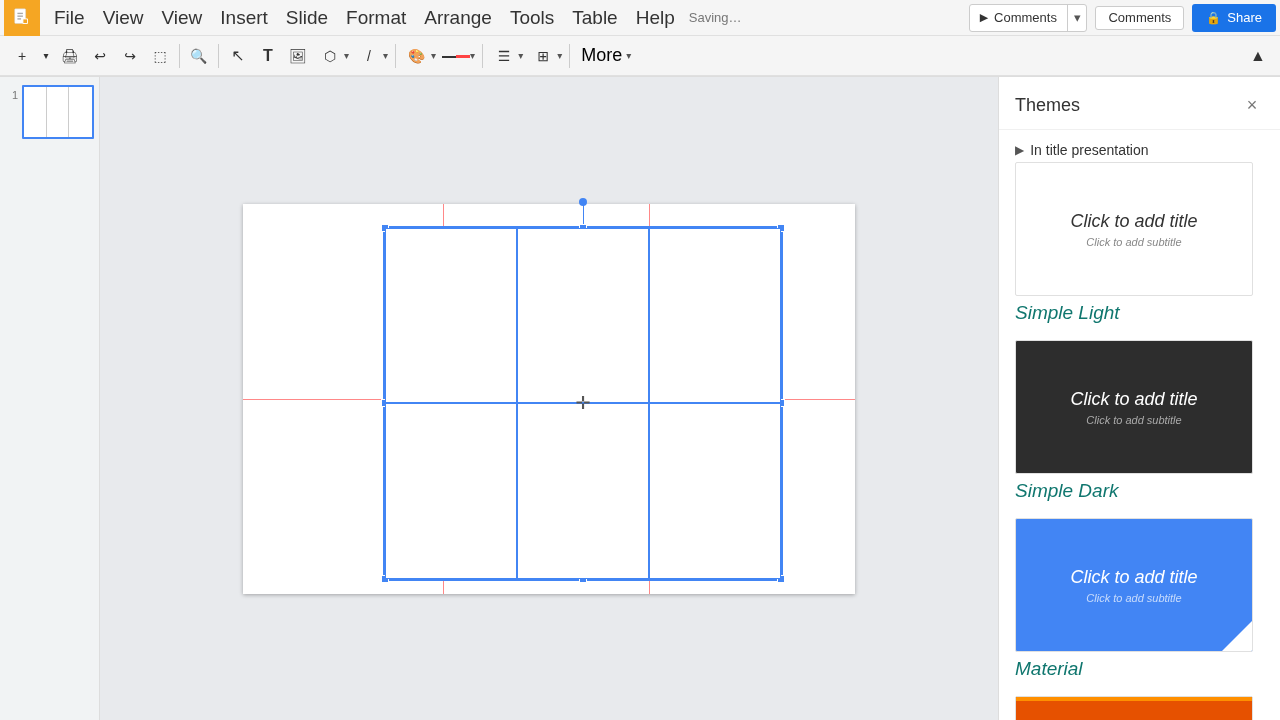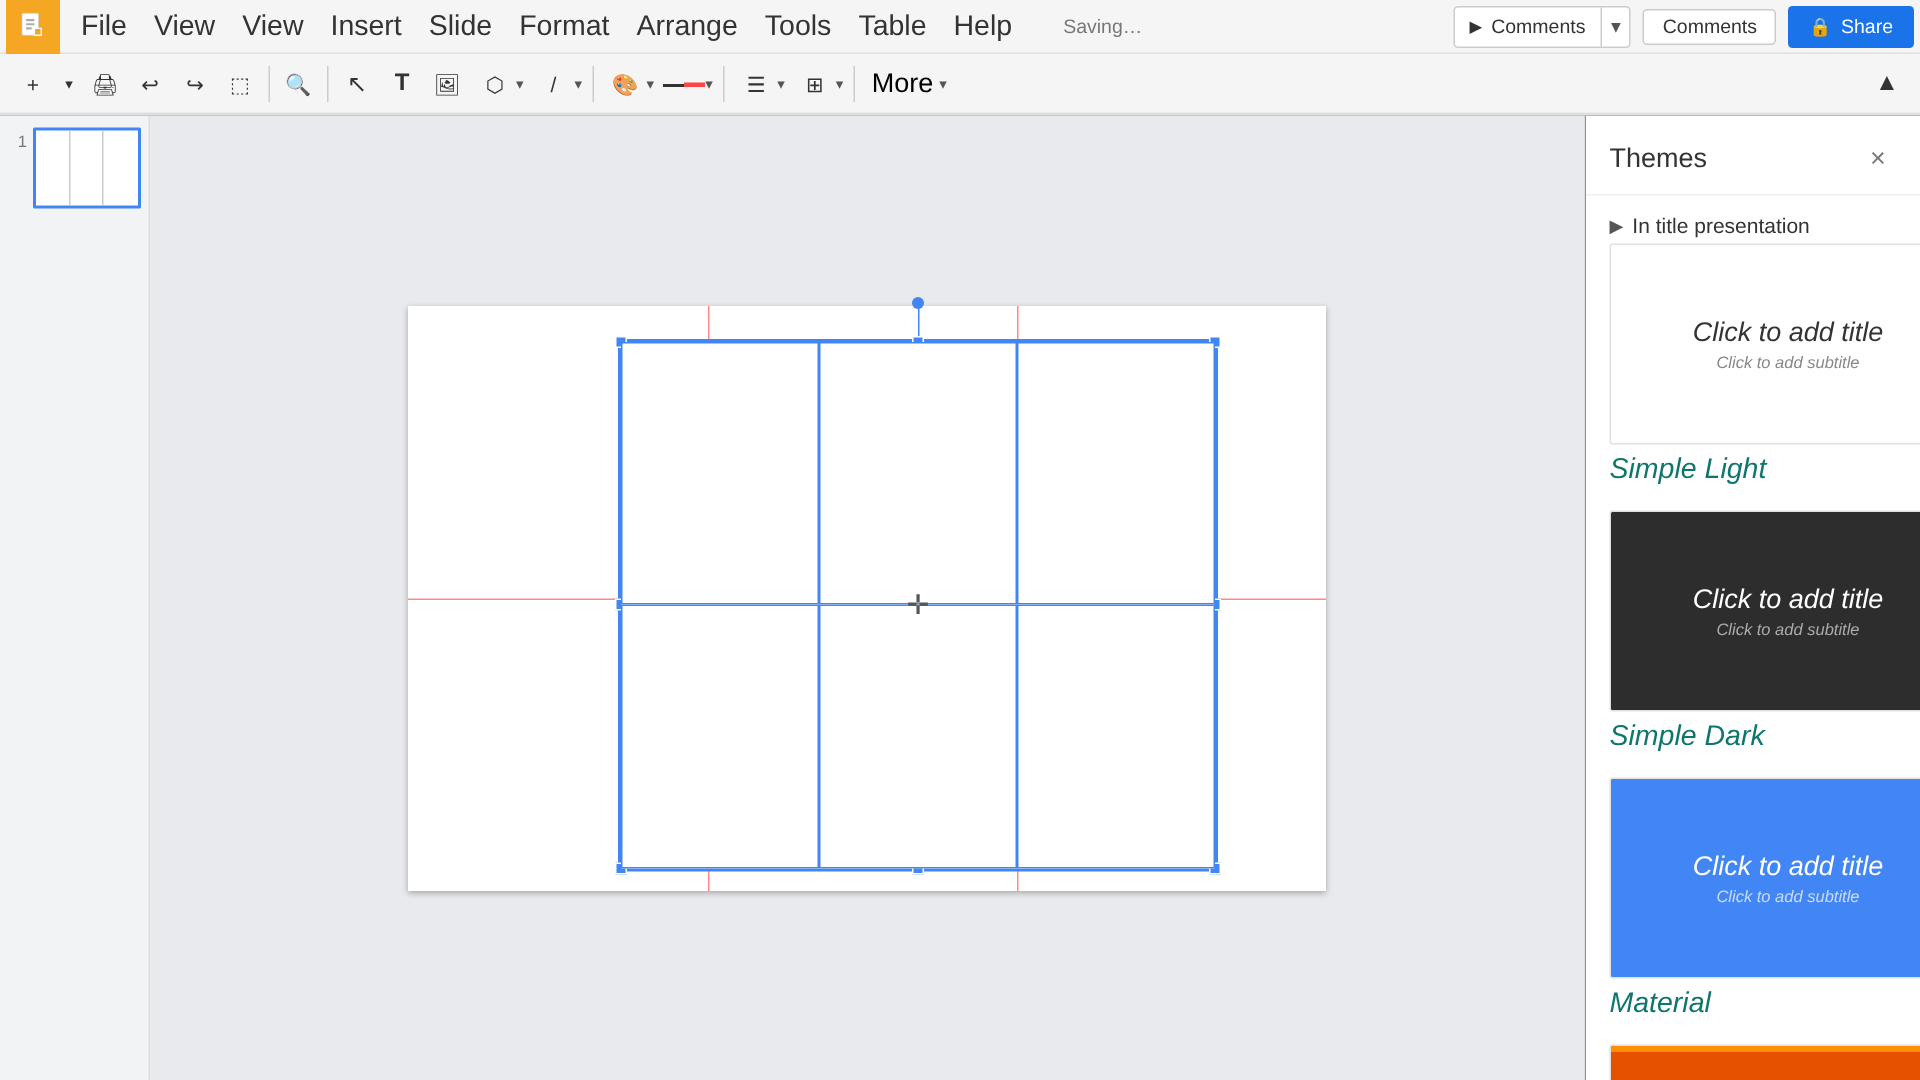--- a/index.html
+++ b/index.html
@@ -4,21 +4,21 @@
   <style>
     * { box-sizing: border-box; margin: 0; padding: 0; }
     body { font-family: Arial, sans-serif; font-size: 13px; background: #404040; overflow: hidden; width: 1280px; height: 720px; display: flex; flex-direction: column; }
 
     
     #top-bar { background: #f5f5f5; border-bottom: 1px solid #ddd; display: flex; flex-direction: column; }
     #menu-bar { display: flex; align-items: center; height: 36px; padding: 0 4px; gap: 2px; background: #f5f5f5; border-bottom: 1px solid #e0e0e0; }
     #app-logo { width: 36px; height: 36px; background: #f5a623; display: flex; align-items: center; justify-content: center; margin-right: 4px; flex-shrink: 0; }
     #app-logo svg { width: 22px; height: 22px; }
     .menu-item { padding: 4px 8px; cursor: pointer; color: #333; font-size: 19px; border-radius: 2px; }
-    .saving-text { color: #777; font-size: 13px; margin-left: 24px; }
+    .saving-text { color: #777; font-size: 13px; margin-left: 4px; }
     .menu-right { margin-left: auto; display: flex; align-items: center; gap: 8px; }
     .present-btn { display: flex; align-items: center; background: #fff; border: 1px solid #ccc; border-radius: 3px; height: 28px; cursor: pointer; font-size: 13px; }
     .present-btn-main { padding: 0 10px; display: flex; align-items: center; gap: 6px; color: #333; }
     .present-btn-arrow { border-left: 1px solid #ccc; padding: 0 6px; height: 100%; display: flex; align-items: center; color: #555; }
     .comments-btn { background: #fff; border: 1px solid #ccc; border-radius: 3px; height: 24px; padding: 0 12px; cursor: pointer; font-size: 13px; color: #333; }
     .share-btn { background: #1a73e8; color: white; border: none; border-radius: 3px; height: 28px; padding: 0 14px; cursor: pointer; font-size: 13px; display: flex; align-items: center; gap: 6px; }
 
     
     #toolbar { display: flex; align-items: center; height: 40px; padding: 0 8px; background: #f5f5f5; gap: 2px; border-bottom: 1px solid #e0e0e0; }
     .tb-btn { width: 28px; height: 28px; display: flex; align-items: center; justify-content: center; cursor: pointer; border-radius: 2px; color: #333; font-size: 14px; border: none; background: transparent; }
@@ -59,21 +59,21 @@
     .sel-handle.br { bottom: -4px; right: -4px; }
     .sel-top-handle { position: absolute; top: -30px; left: 50%; transform: translateX(-50%); width: 8px; height: 8px; background: #4285f4; border-radius: 50%; }
     .sel-top-line { position: absolute; top: -26px; left: 50%; width: 0; height: 22px; border-left: 1px solid #4285f4; }
     .move-cursor { position: absolute; top: 50%; left: 50%; transform: translate(-50%, -50%); font-size: 18px; color: #555; cursor: move; }
 
     
     .table-grid { position: absolute; top: 0; left: 0; width: 100%; height: 100%; display: grid; grid-template-columns: 1fr 1fr 1fr; grid-template-rows: 1fr 1fr; }
     .table-cell { border: 1px solid #4285f4; background: white; }
 
     
-    #themes-panel { width: 224px; background: #fff; border-left: 1px solid #ddd; display: flex; flex-direction: column; overflow-y: auto; flex-shrink: 0; }
+    #themes-panel { width: 282px; background: #fff; border-left: 1px solid #ddd; display: flex; flex-direction: column; overflow-y: auto; flex-shrink: 0; }
     #themes-header { display: flex; align-items: center; justify-content: space-between; padding: 16px 16px 12px; border-bottom: 1px solid #f0f0f0; }
     #themes-title { font-size: 18px; color: #333; font-weight: 400; }
     #themes-close { cursor: pointer; color: #777; font-size: 18px; width: 24px; height: 24px; display: flex; align-items: center; justify-content: center; border-radius: 50%; }
     .themes-section { padding: 8px 16px; }
     .themes-in-presentation { display: flex; align-items: center; gap: 6px; cursor: pointer; padding: 4px 0; font-size: 14px; color: #333; }
     .themes-arrow { font-size: 12px; color: #555; }
     .theme-item { margin-bottom: 16px; font-style: italic; }
     .theme-thumbnail { width: 238px; height: 134px; border-radius: 2px; overflow: hidden; margin-bottom: 6px; cursor: pointer; border: 1px solid #e0e0e0; display: flex; align-items: center; justify-content: center; flex-direction: column; position: relative; }
     .theme-name { font-size: 19px; color: #0f766e; }
     .theme-simple-light { background: white; }

